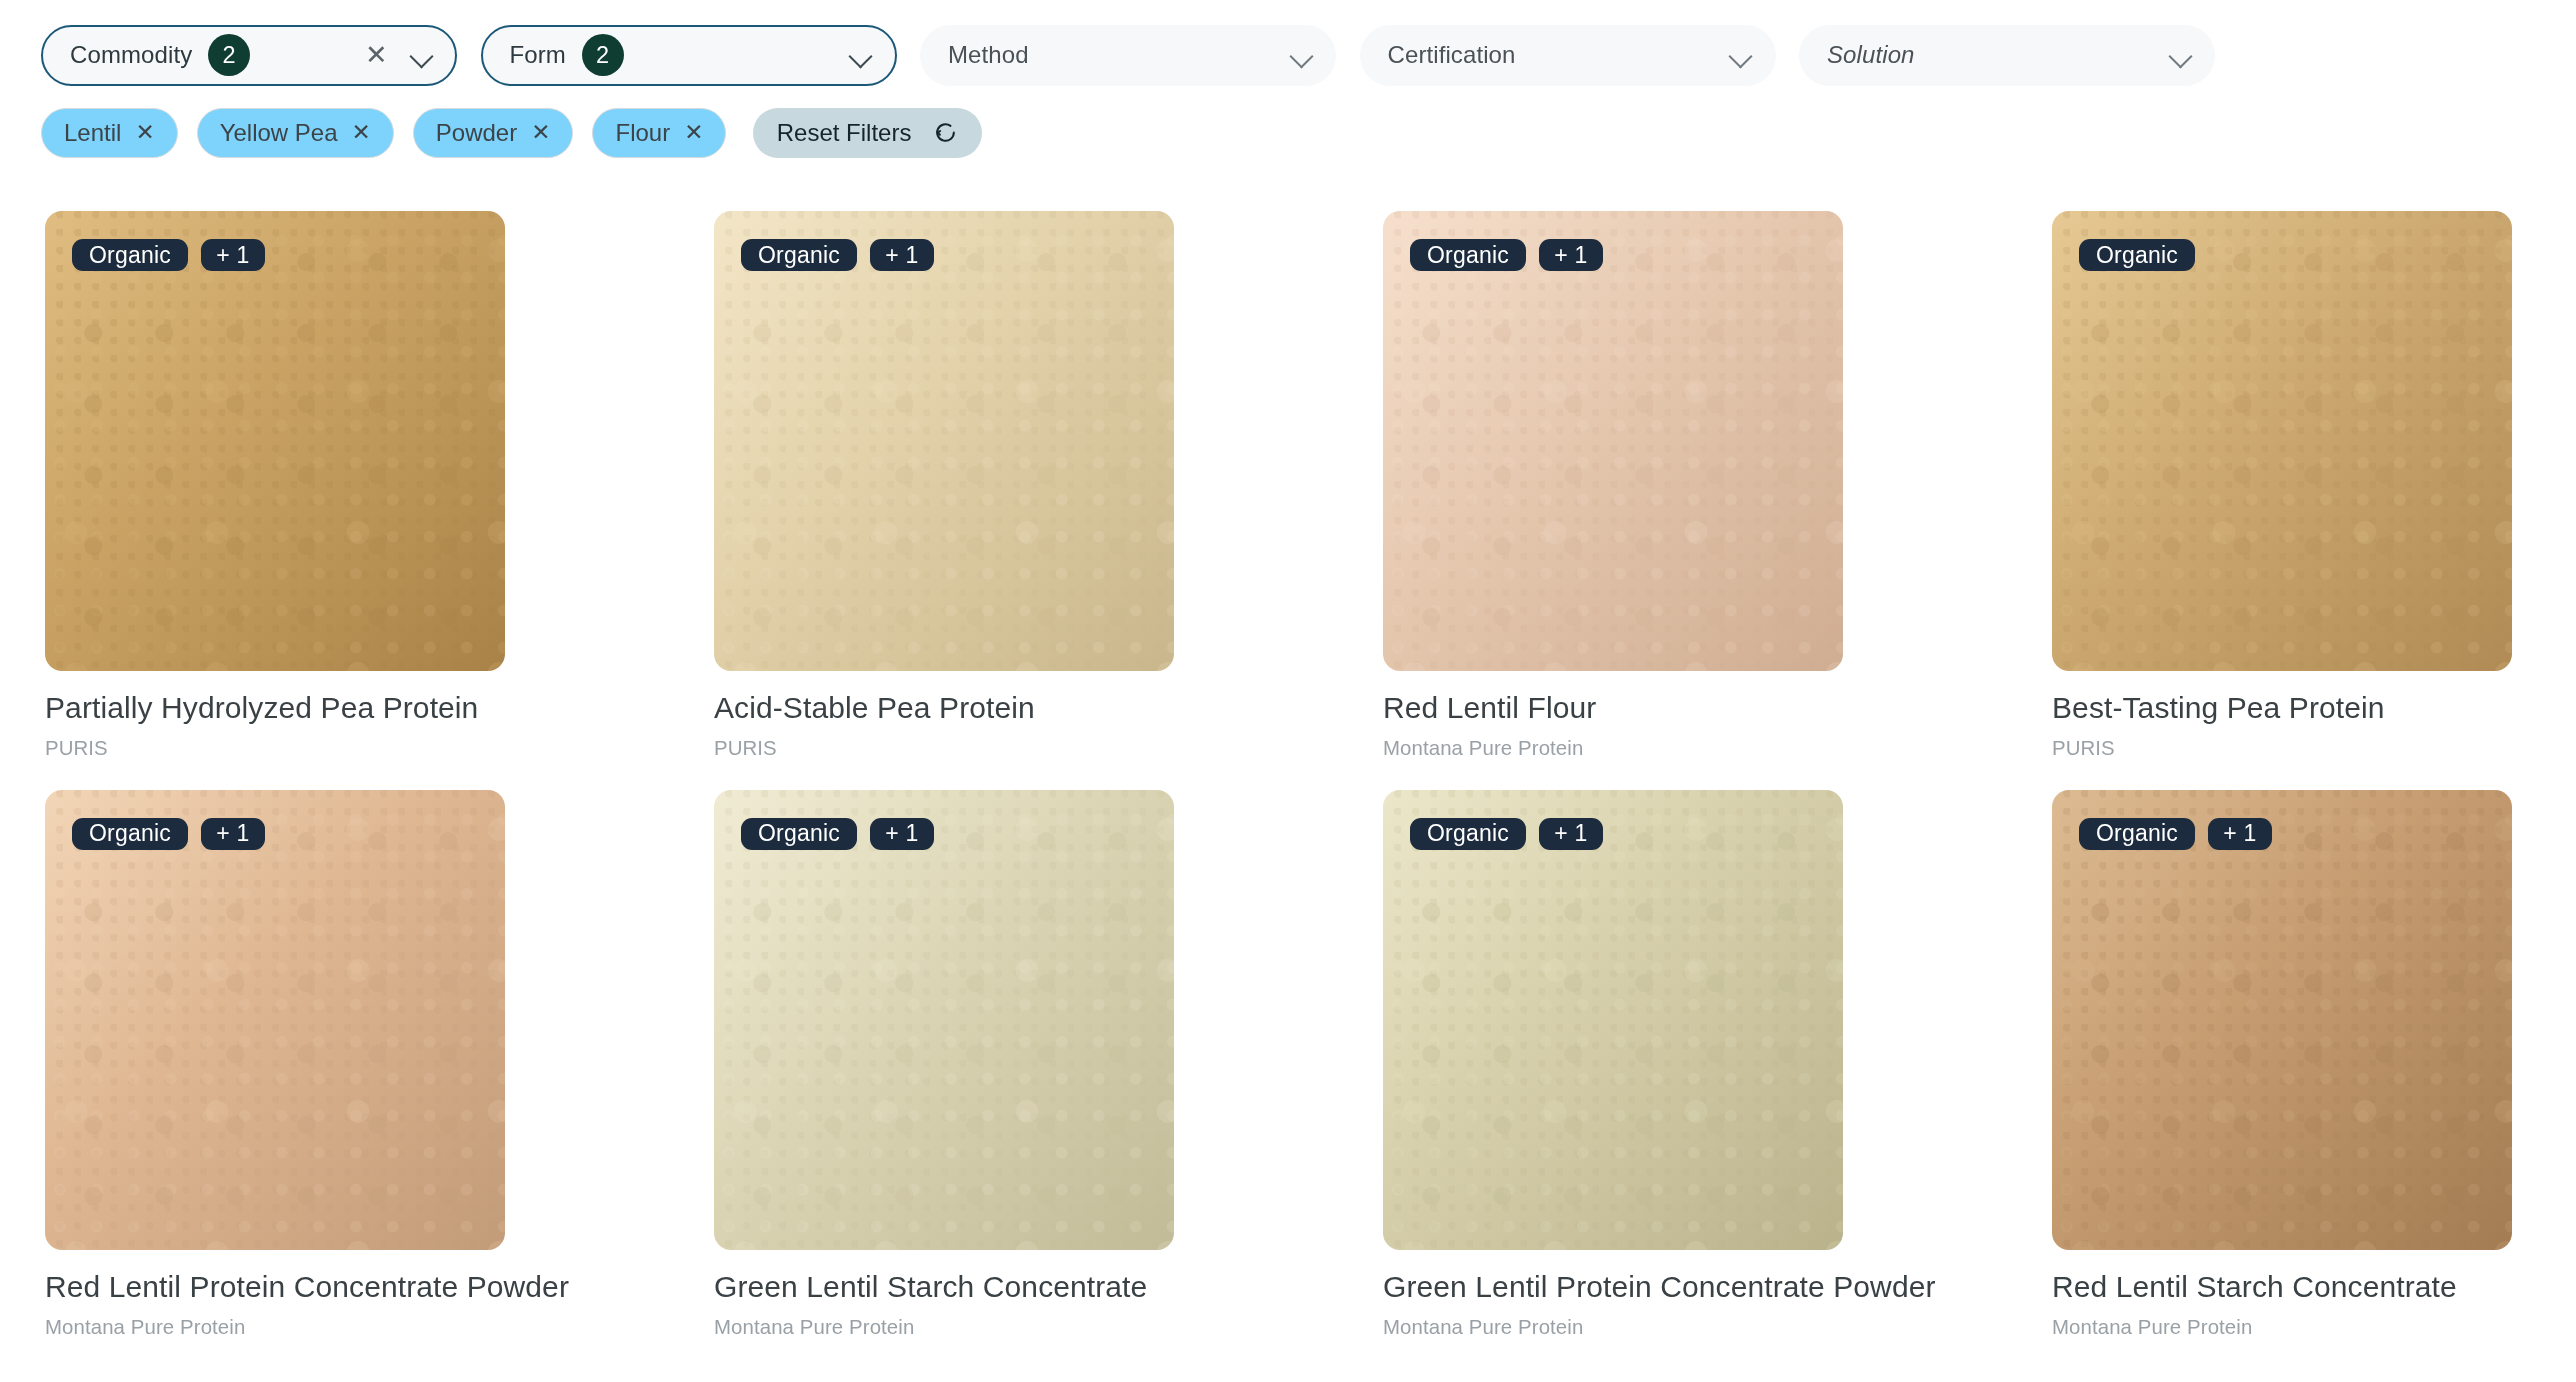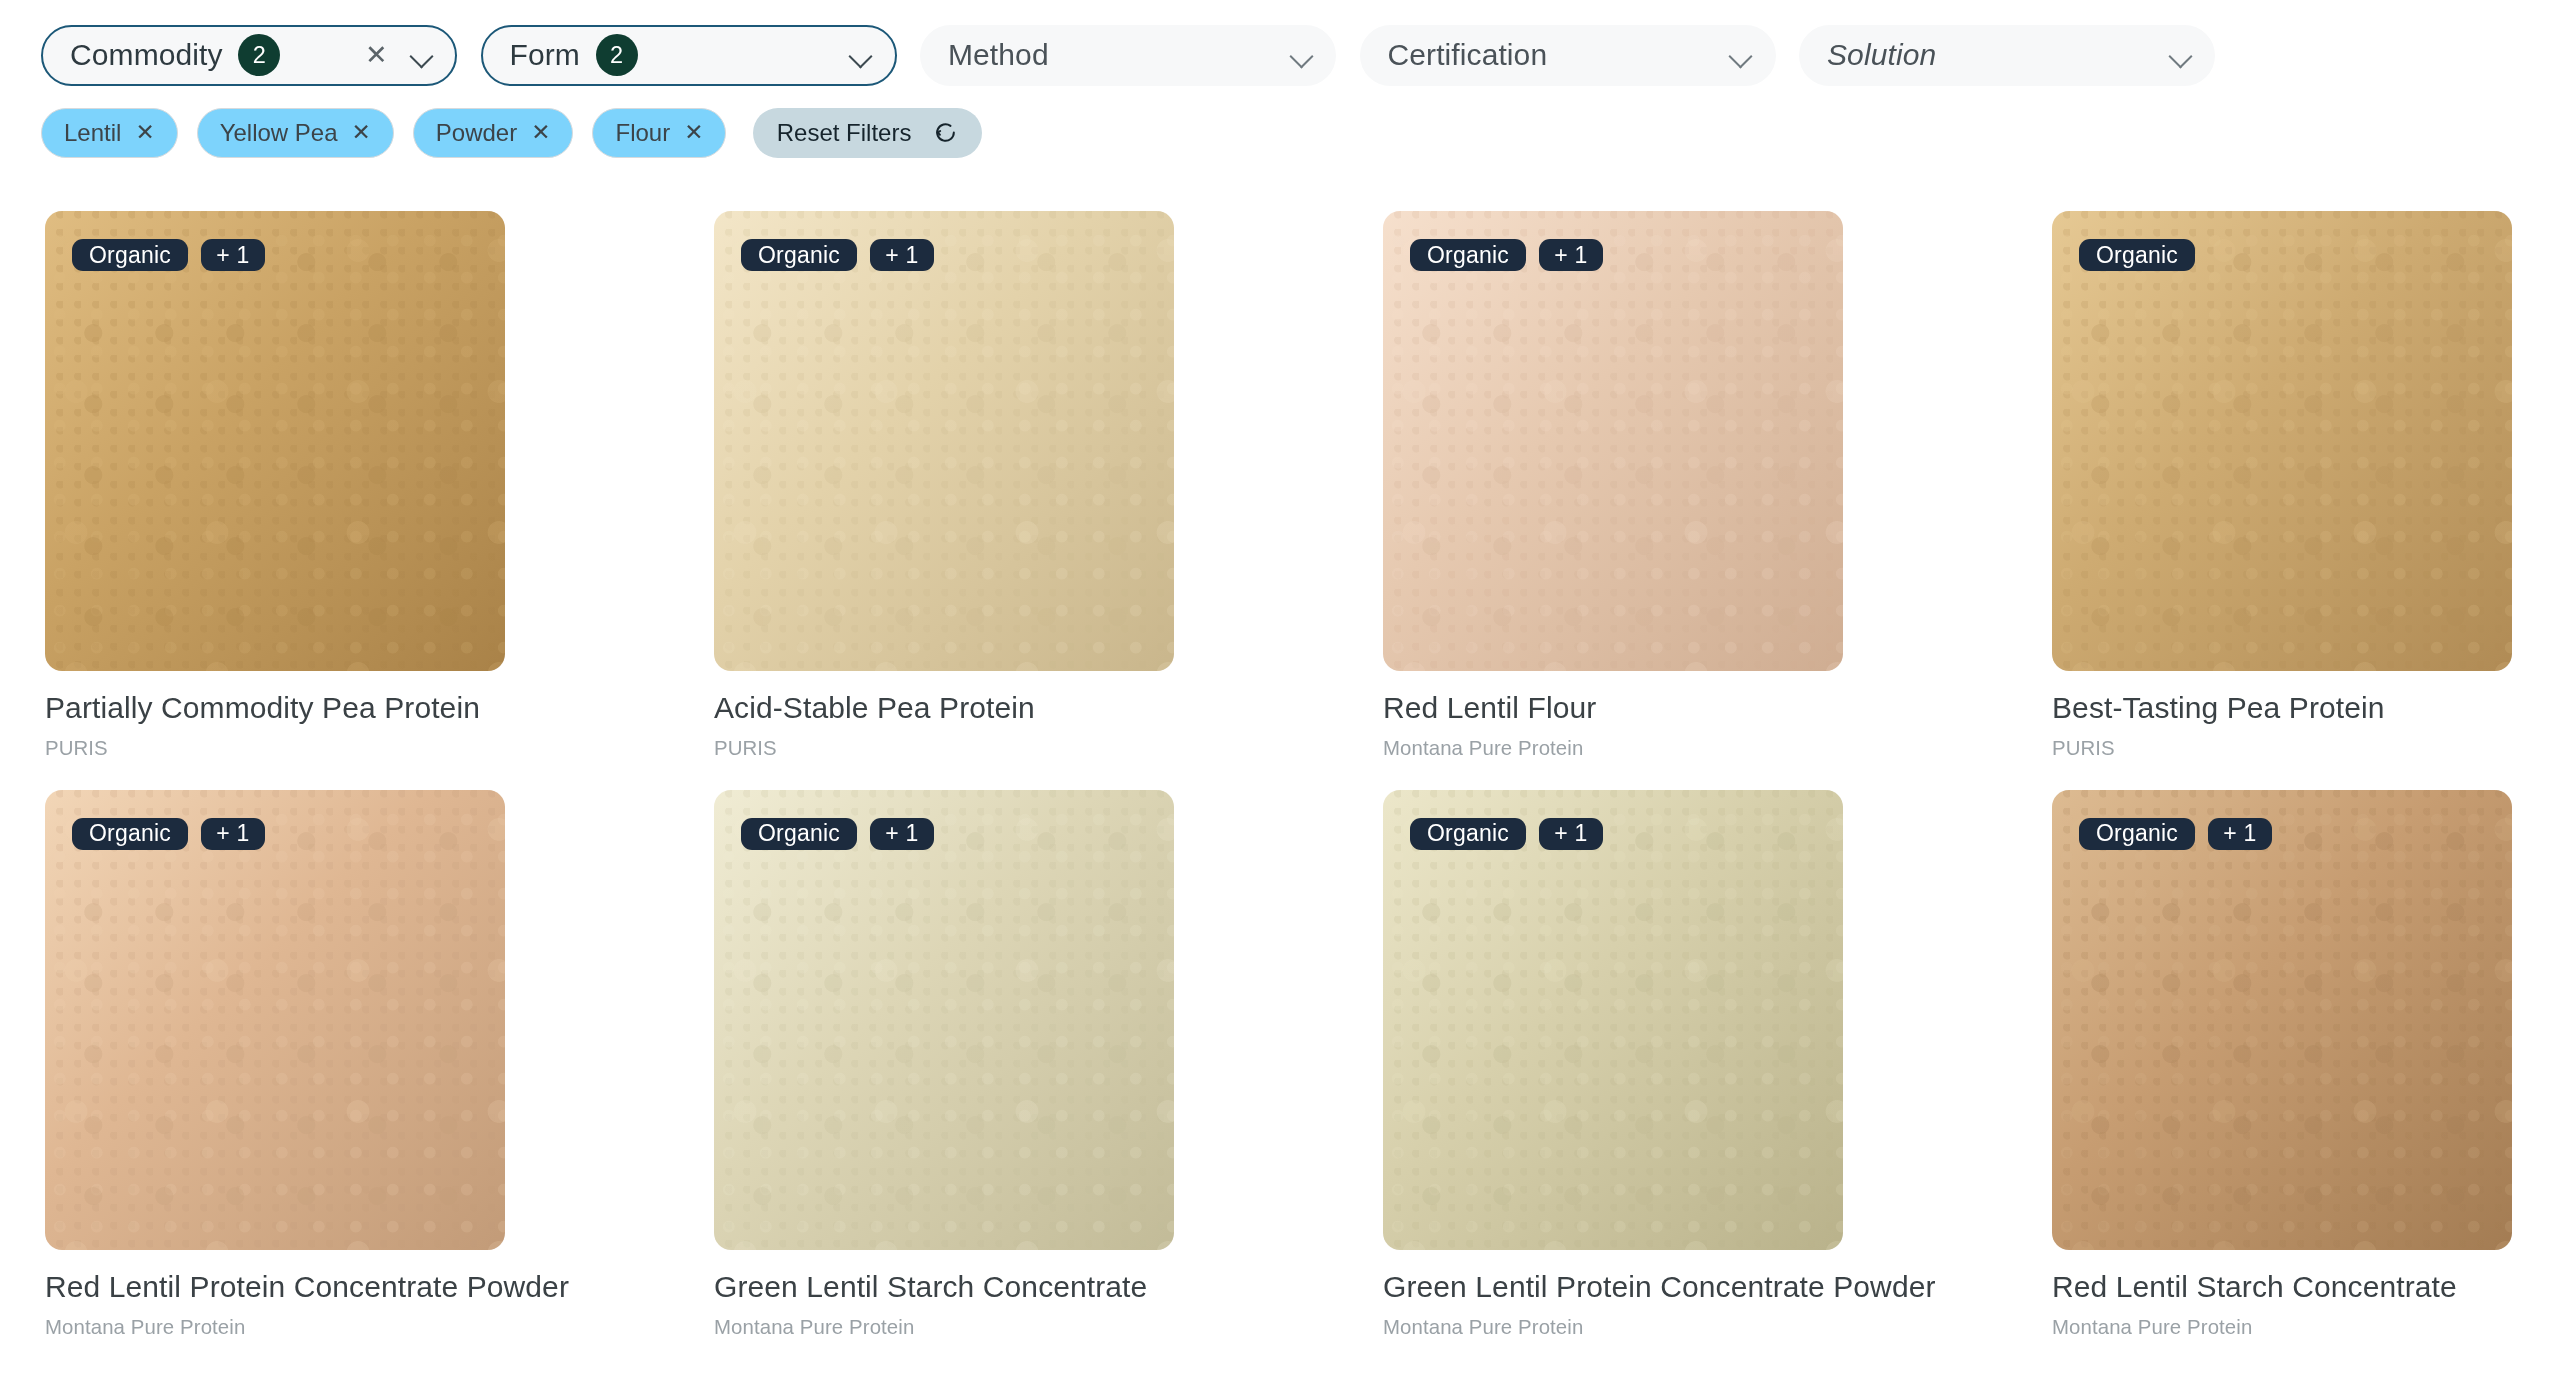--- a/index.html
+++ b/index.html
@@ -39,21 +39,21 @@
     border: 1.6px solid transparent;
     position: relative;
     cursor: pointer;
     user-select: none;
   }
   .filter-select.active {
     background: #f7f8f9;
     border: 2.4px solid #1c5878;
   }
   .filter-select .fs-label {
-    font-size: 30px;
+    font-size: 24px;
     color: #4a5258;
     letter-spacing: 0.1px;
     white-space: nowrap;
   }
   .filter-select.active .fs-label { color: #2e3a40; }
   .filter-select .fs-count {
     margin-left: 15.7px;
     background: #0f3d31;
     color: #ffffff;
     border-radius: 784px;
@@ -281,21 +281,21 @@
 
   <div class="grid" id="grid">
       <div class="card">
         <div class="card-img" style="background: linear-gradient(135deg, rgb(224, 189, 130) 0%, rgb(201, 162, 100) 42%, rgb(169, 130, 72) 100%);">
           <div class="grain" style="background-image: radial-gradient(circle at 22% 28%, rgba(224, 189, 130, 0.333) 0px, rgba(224, 189, 130, 0.333) 11px, transparent 11.8px), radial-gradient(circle at 68% 72%, rgba(169, 130, 72, 0.4) 0px, rgba(169, 130, 72, 0.4) 8.6px, transparent 9.4px), radial-gradient(circle at 40% 80%, rgba(224, 189, 130, 0.3) 0px, rgba(224, 189, 130, 0.3) 5.5px, transparent 6.3px), radial-gradient(circle at 85% 18%, rgba(169, 130, 72, 0.333) 0px, rgba(169, 130, 72, 0.333) 3.9px, transparent 4.7px);"></div>
           <div class="badges">
             <span class="badge">Organic</span>
             <span class="badge plus">+ 1</span>
           </div>
         </div>
-        <div class="card-title">Partially Commodity Pea Protein</div>
+        <div class="card-title">Partially Hydrolyzed Pea Protein</div>
         <div class="card-sub">PURIS</div>
       </div>
       <div class="card">
         <div class="card-img" style="background: linear-gradient(135deg, rgb(243, 230, 200) 0%, rgb(227, 210, 170) 42%, rgb(201, 182, 140) 100%);">
           <div class="grain" style="background-image: radial-gradient(circle at 22% 28%, rgba(243, 230, 200, 0.333) 0px, rgba(243, 230, 200, 0.333) 11px, transparent 11.8px), radial-gradient(circle at 68% 72%, rgba(201, 182, 140, 0.4) 0px, rgba(201, 182, 140, 0.4) 8.6px, transparent 9.4px), radial-gradient(circle at 40% 80%, rgba(243, 230, 200, 0.3) 0px, rgba(243, 230, 200, 0.3) 5.5px, transparent 6.3px), radial-gradient(circle at 85% 18%, rgba(201, 182, 140, 0.333) 0px, rgba(201, 182, 140, 0.333) 3.9px, transparent 4.7px);"></div>
           <div class="badges">
             <span class="badge">Organic</span>
             <span class="badge plus">+ 1</span>
           </div>
         </div>

